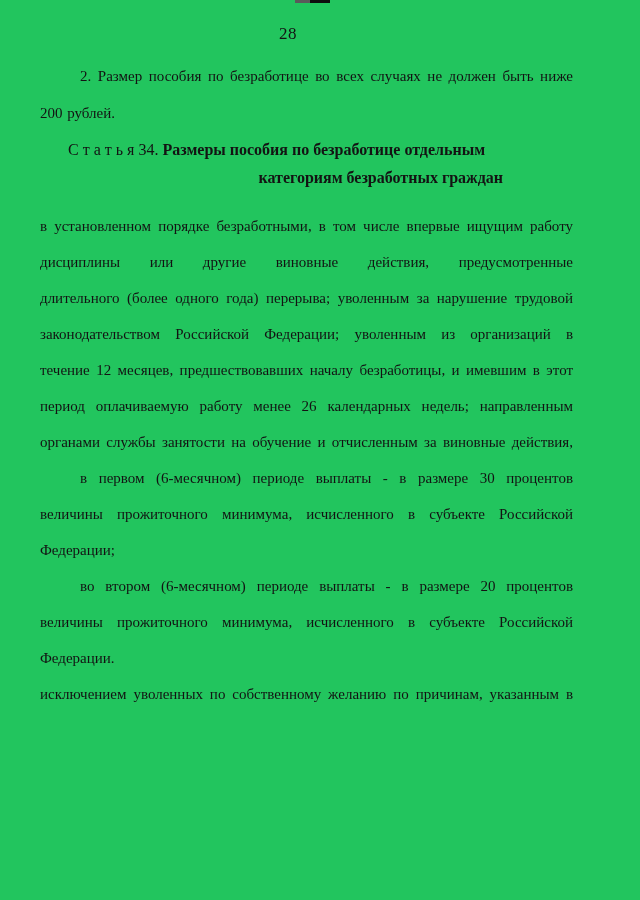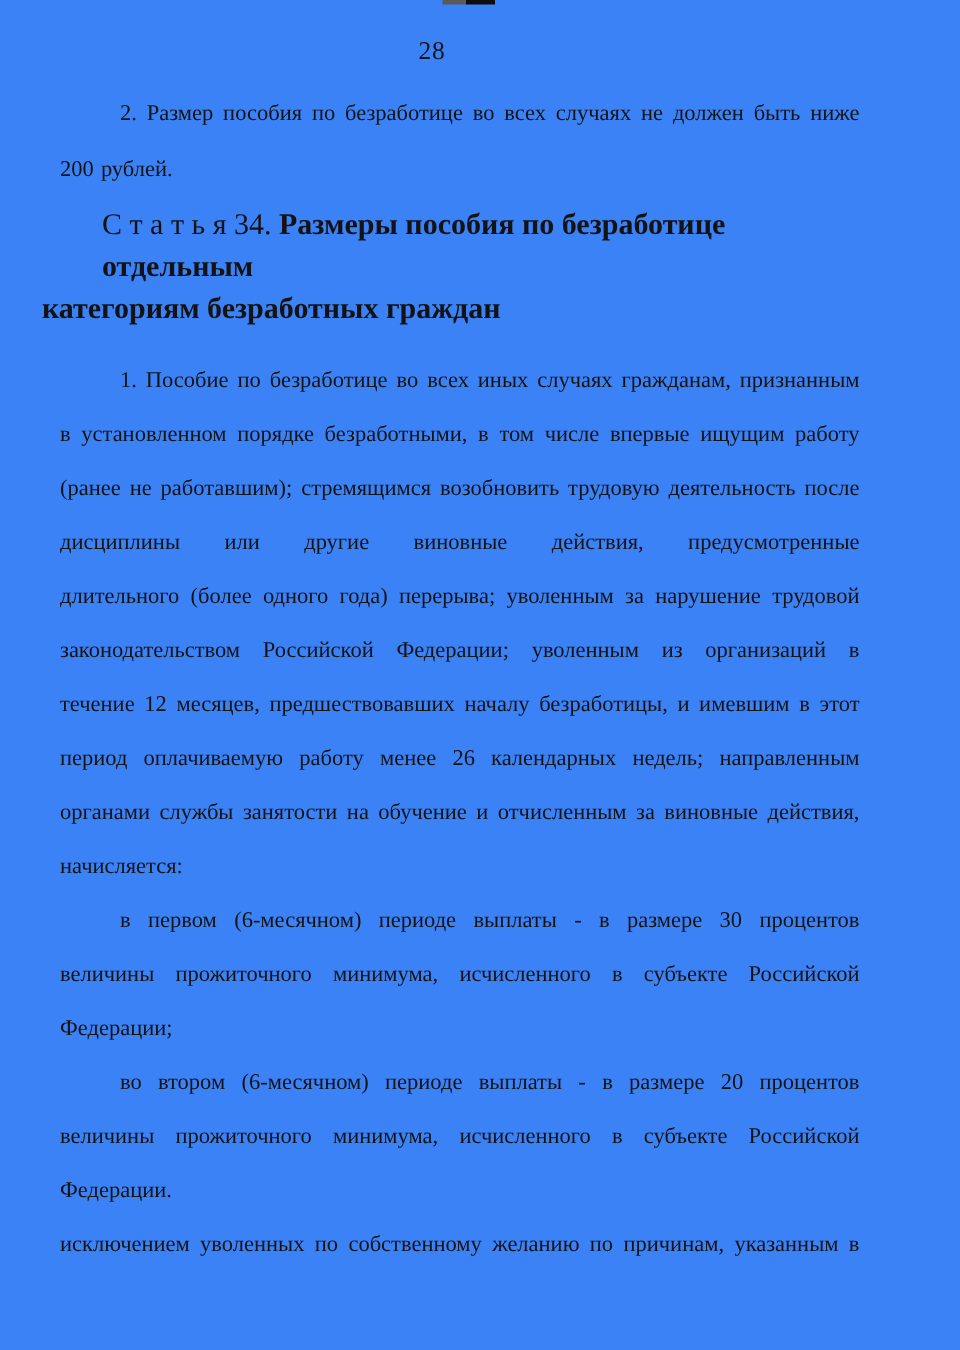--- a/index.html
+++ b/index.html
@@ -11,21 +11,21 @@
     width: 640px;
     height: 900px;
     position: relative;
     overflow: hidden;
     font-family: "Liberation Serif", "DejaVu Serif", serif;
     color: #131313;
   }
   .page {
     position: absolute;
     inset: 0;
-    background: #3b82f6;
+    background: #22c55e;
     font-family: Liberation Serif, serif;
   }
   .top-mark {
     position: absolute;
     left: 295px;
     top: 0;
     width: 35px;
     height: 3px;
     background: linear-gradient(to right, #5a5a5a 0 44%, #0d0d0d 44% 100%);
   }
@@ -54,34 +54,34 @@
   .intro .line { line-height: 37px; }
   .body-block .line { line-height: 36px; }
   .line.indent { padding-left: 40px; }
   .line.endline {
     text-align: left;
     text-align-last: left;
   }
   .heading {
     margin-top: 4px;
     font-weight: bold;
-    font-size: 20px;
+    font-size: 16px;
   }
   .heading .h-line1 {
     margin-left: 40px;
     line-height: 28px;
     text-align: left;
   }
   .heading .h-label {
     font-weight: normal;
   }
   .heading .h-line2 {
     width: 475px;
     line-height: 28px;
-    text-align: left;
+    text-align: right;
   }
   .body-block {
     margin-top: 16px;
   }
 </style>
 </head>
 <body>
 
 <div class="page">
 
@@ -98,30 +98,27 @@
 
     <div class="heading">
       <div class="h-line1">
         <span class="h-label">С т а т ь я  34.</span>
         <span class="h-title">Размеры пособия по безработице отдельным</span>
       </div>
       <div class="h-line2">категориям безработных граждан</div>
     </div>
 
     <div class="body-block">
-        <div class="line indent">1. Пособие по безработице во всех иных случаях гражданам, признанным</div>
         <div class="line">в установленном порядке безработными, в том числе впервые ищущим работу</div>
-        <div class="line">(ранее не работавшим); стремящимся возобновить трудовую деятельность после</div>
         <div class="line">дисциплины или другие виновные действия, предусмотренные</div>
         <div class="line">длительного (более одного года) перерыва; уволенным за нарушение трудовой</div>
         <div class="line">законодательством Российской Федерации; уволенным из организаций в</div>
         <div class="line">течение 12 месяцев, предшествовавших началу безработицы, и имевшим в этот</div>
         <div class="line">период оплачиваемую работу менее 26 календарных недель; направленным</div>
         <div class="line">органами службы занятости на обучение и отчисленным за виновные действия,</div>
-        <div class="line endline">начисляется:</div>
         <div class="line indent">в первом (6-месячном) периоде выплаты - в размере 30 процентов</div>
         <div class="line">величины прожиточного минимума, исчисленного в субъекте Российской</div>
         <div class="line endline">Федерации;</div>
         <div class="line indent">во втором (6-месячном) периоде выплаты - в размере 20 процентов</div>
         <div class="line">величины прожиточного минимума, исчисленного в субъекте Российской</div>
         <div class="line endline">Федерации.</div>
         <div class="line">исключением уволенных по собственному желанию по причинам, указанным в</div>
       </div>
 
   </div>

